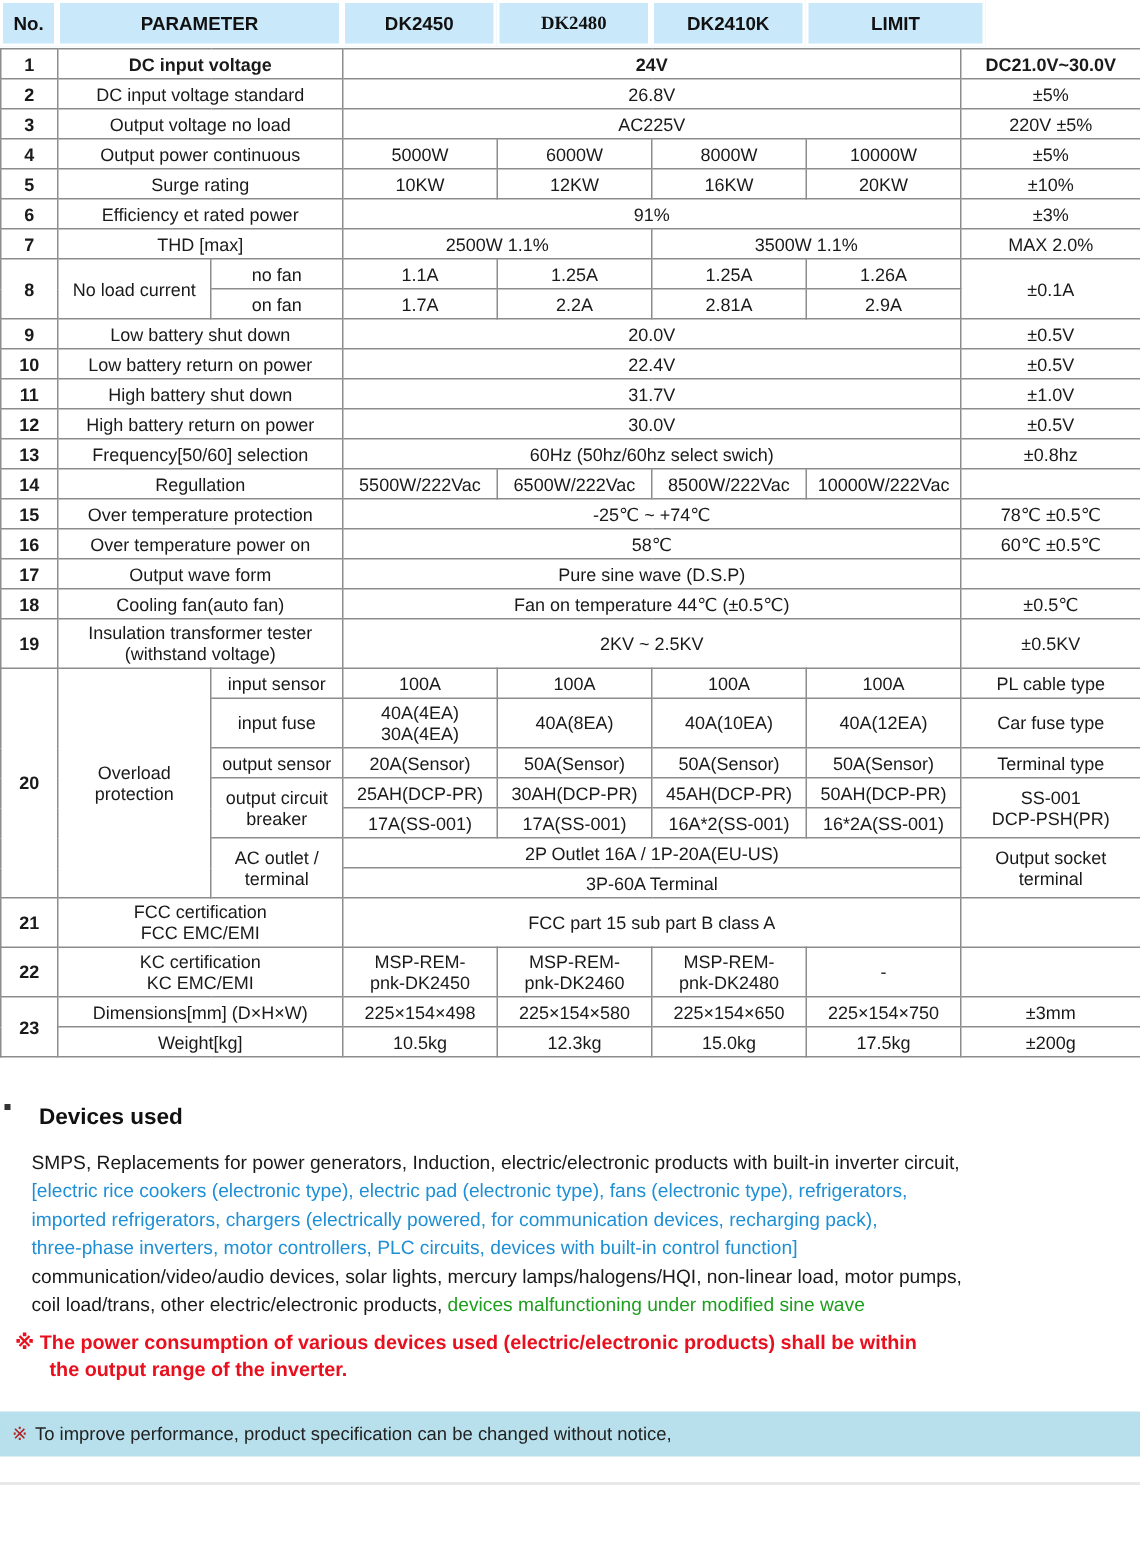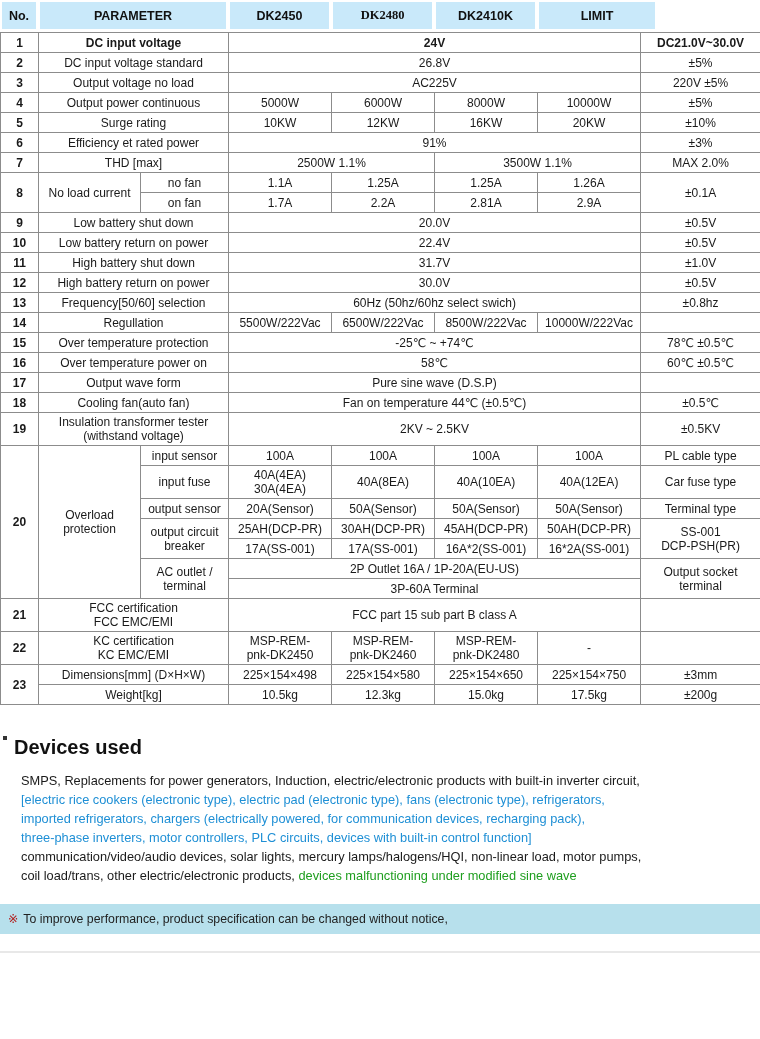--- a/index.html
+++ b/index.html
@@ -42,21 +42,21 @@
   td.c-no{font-weight:bold;font-size:12.5px;background:#fff;}
   td.c-param,td.c-sub{
     background:var(--param-bg);
     text-align:left;padding-left:6px;margin-top:25px;
   }
   td.c-val{background:#fff;}
   td.c-limit{background:#fff;}
   td.blue{color:var(--blue);font-weight:bold;}
   
   .devices{margin-top:31px;padding-left:3px;}
-  .devices-heading{display:flex;align-items:flex-start;gap:7px;font-size:20px;font-weight:bold;color:#111;}
+  .devices-heading{display:flex;align-items:flex-start;gap:19px;font-size:15px;font-weight:bold;color:#111;}
   .bullet{width:4px;height:4px;background:#333;display:inline-block;flex:0 0 auto;}
   .para{margin-top:12px;margin-left:18px;font-size:12.8px;line-height:19px;color:#1a1a1a;}
   .para .seg-k{color:#1a1a1a;}
   .para .seg-b{color:var(--para-blue);}
   .para .seg-g{color:var(--green);}
   .warning{margin-top:7px;margin-left:7px;font-size:13.2px;line-height:18px;font-weight:bold;color:var(--red);}
   .warning .l2{margin-left:23px;}
   
   .footer-bar{
     margin-top:19px;width:760px;height:30px;background:var(--footer-bg);
@@ -326,20 +326,24 @@
     <span>Devices used</span>
   </div>
   <div class="para">
       <div><span class="seg-k">SMPS, Replacements for power generators, Induction, electric/electronic products with built-in inverter circuit,</span></div>
       <div><span class="seg-b">[electric rice cookers (electronic type), electric pad (electronic type), fans (electronic type), refrigerators,</span></div>
       <div><span class="seg-b">imported refrigerators, chargers (electrically powered, for communication devices, recharging pack),</span></div>
       <div><span class="seg-b">three-phase inverters, motor controllers, PLC circuits, devices with built-in control function]</span></div>
       <div><span class="seg-k">communication/video/audio devices, solar lights, mercury lamps/halogens/HQI, non-linear load, motor pumps,</span></div>
       <div><span class="seg-k">coil load/trans, other electric/electronic products, </span><span class="seg-g">devices malfunctioning under modified sine wave</span></div>
     </div>
+  <div class="warning">
+    <div class="l1">※ The power consumption of various devices used (electric/electronic products) shall be within</div>
+    <div class="l2">the output range of the inverter.</div>
+  </div>
 </div>
 
 <div class="footer-bar">
   <span class="mark">※</span>
   <span>To improve performance, product specification can be changed without notice,</span>
 </div>
 
 <div class="divider"></div>
 
 </body></html>

